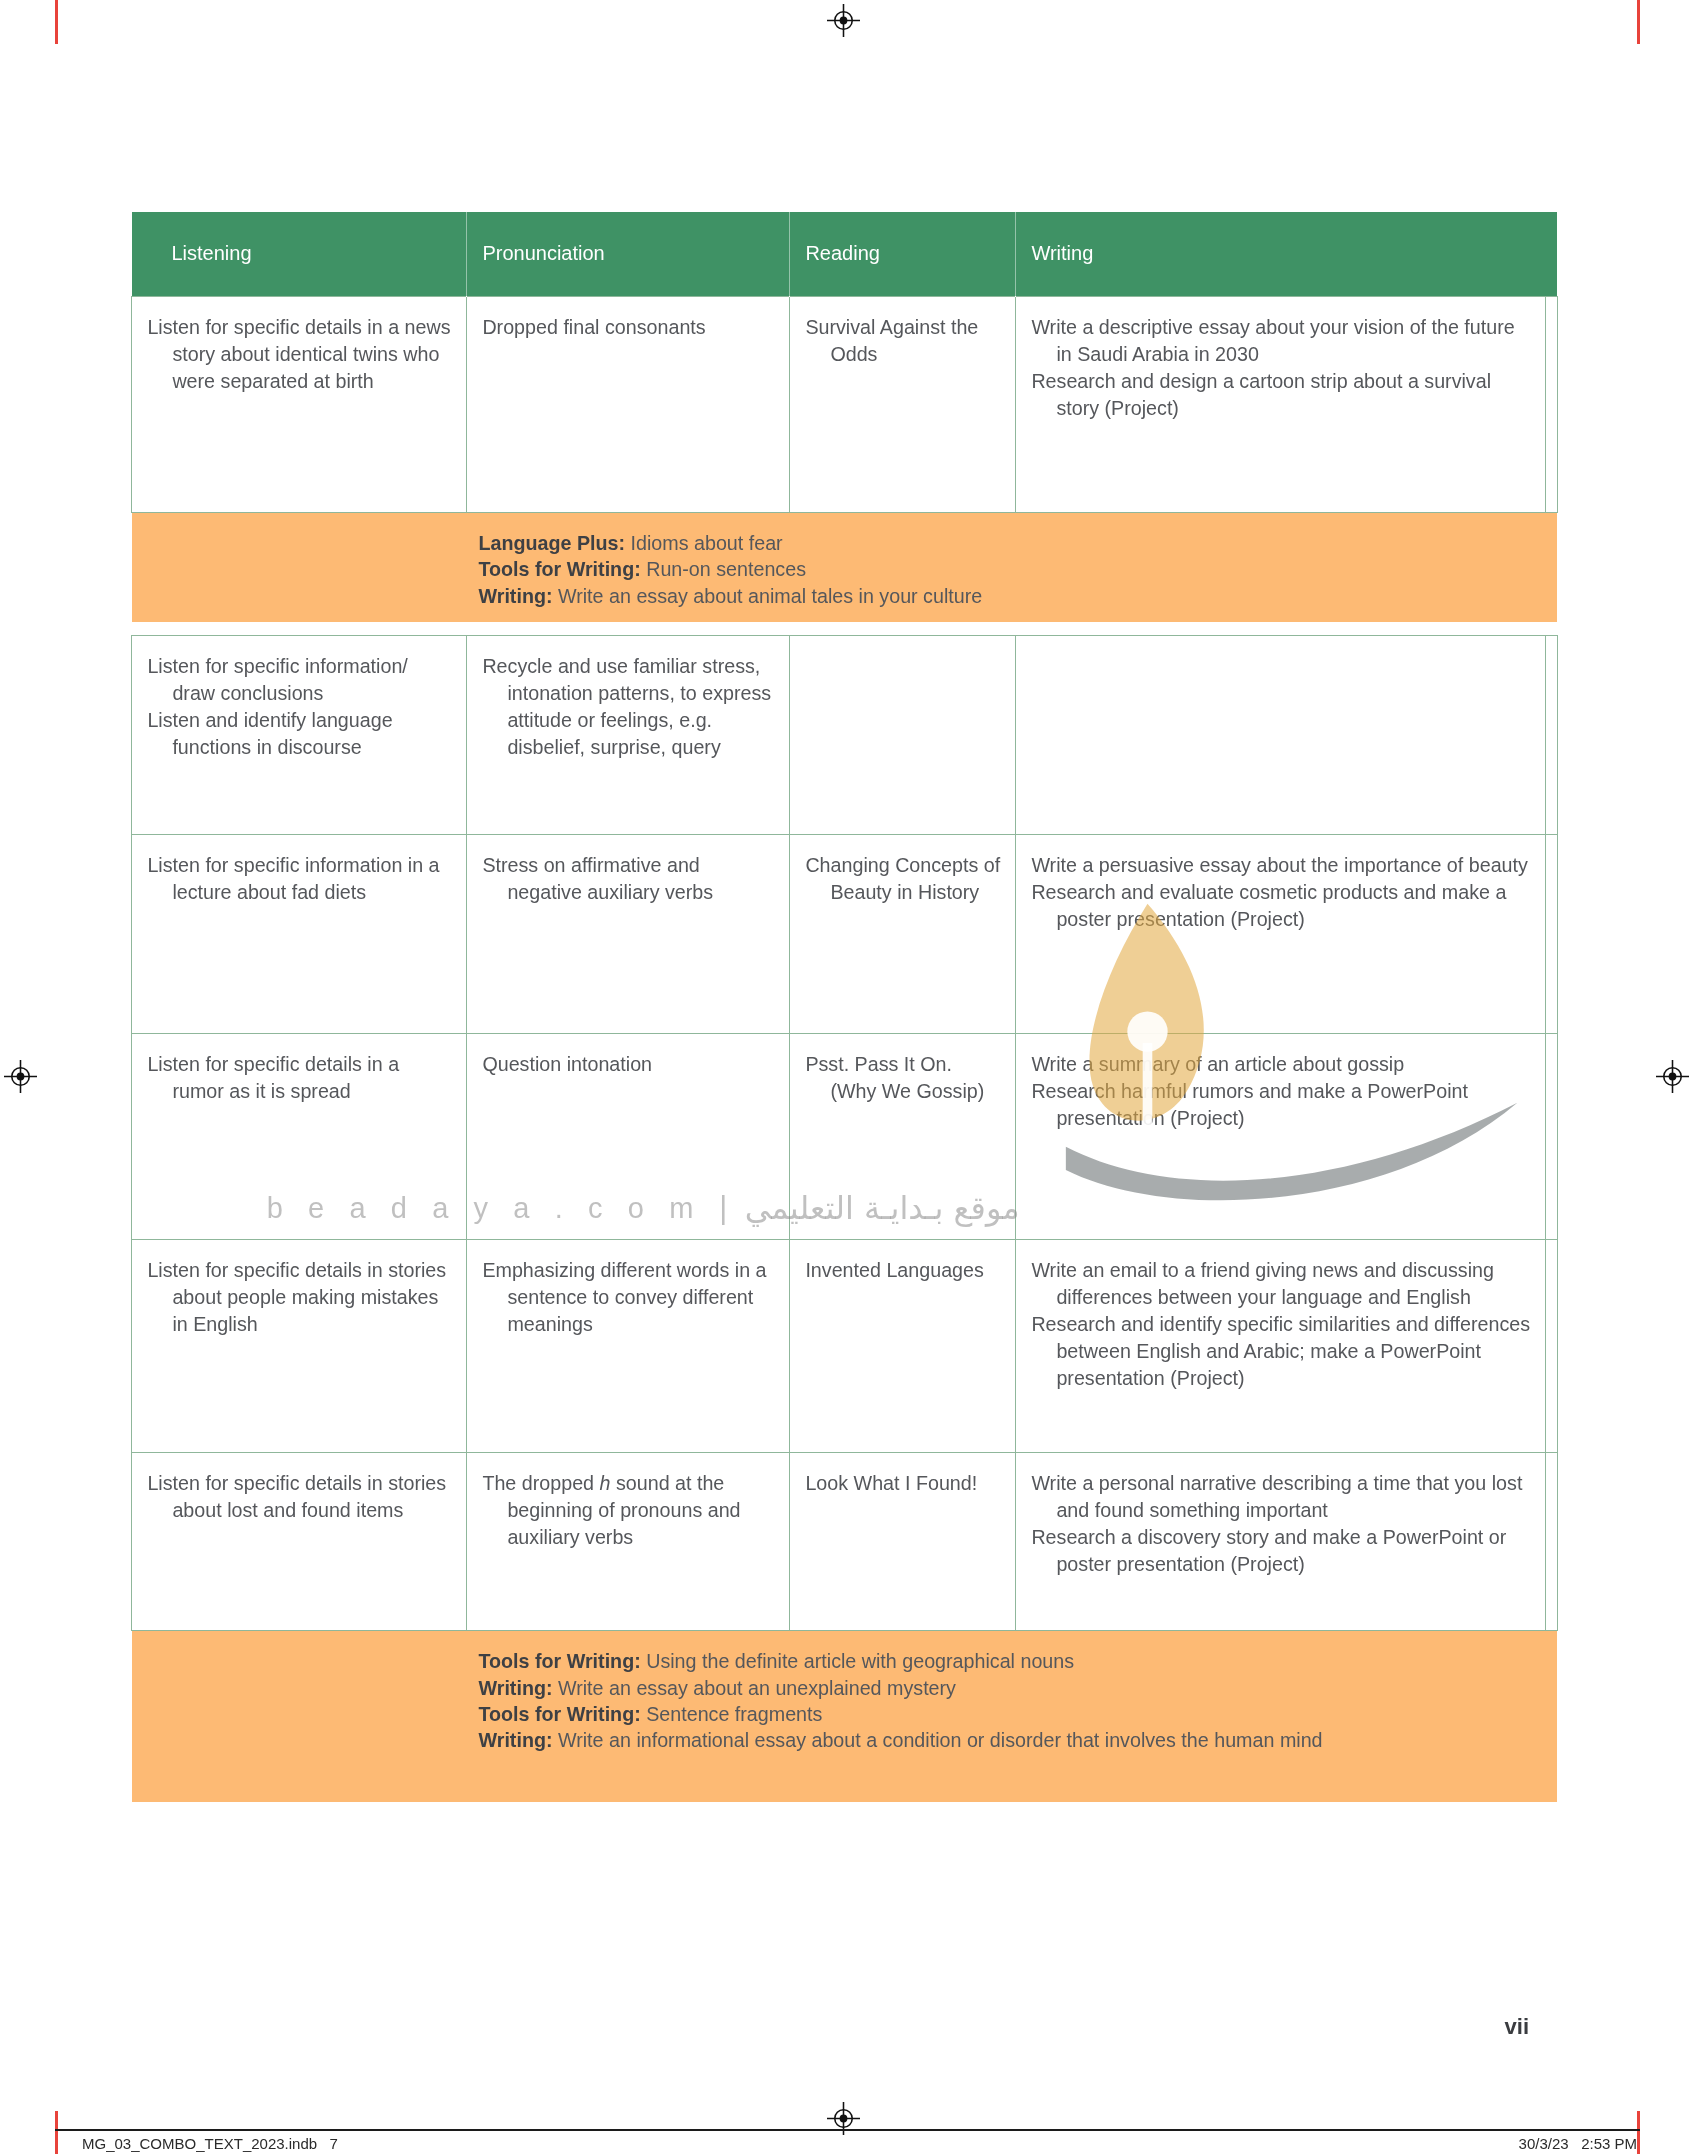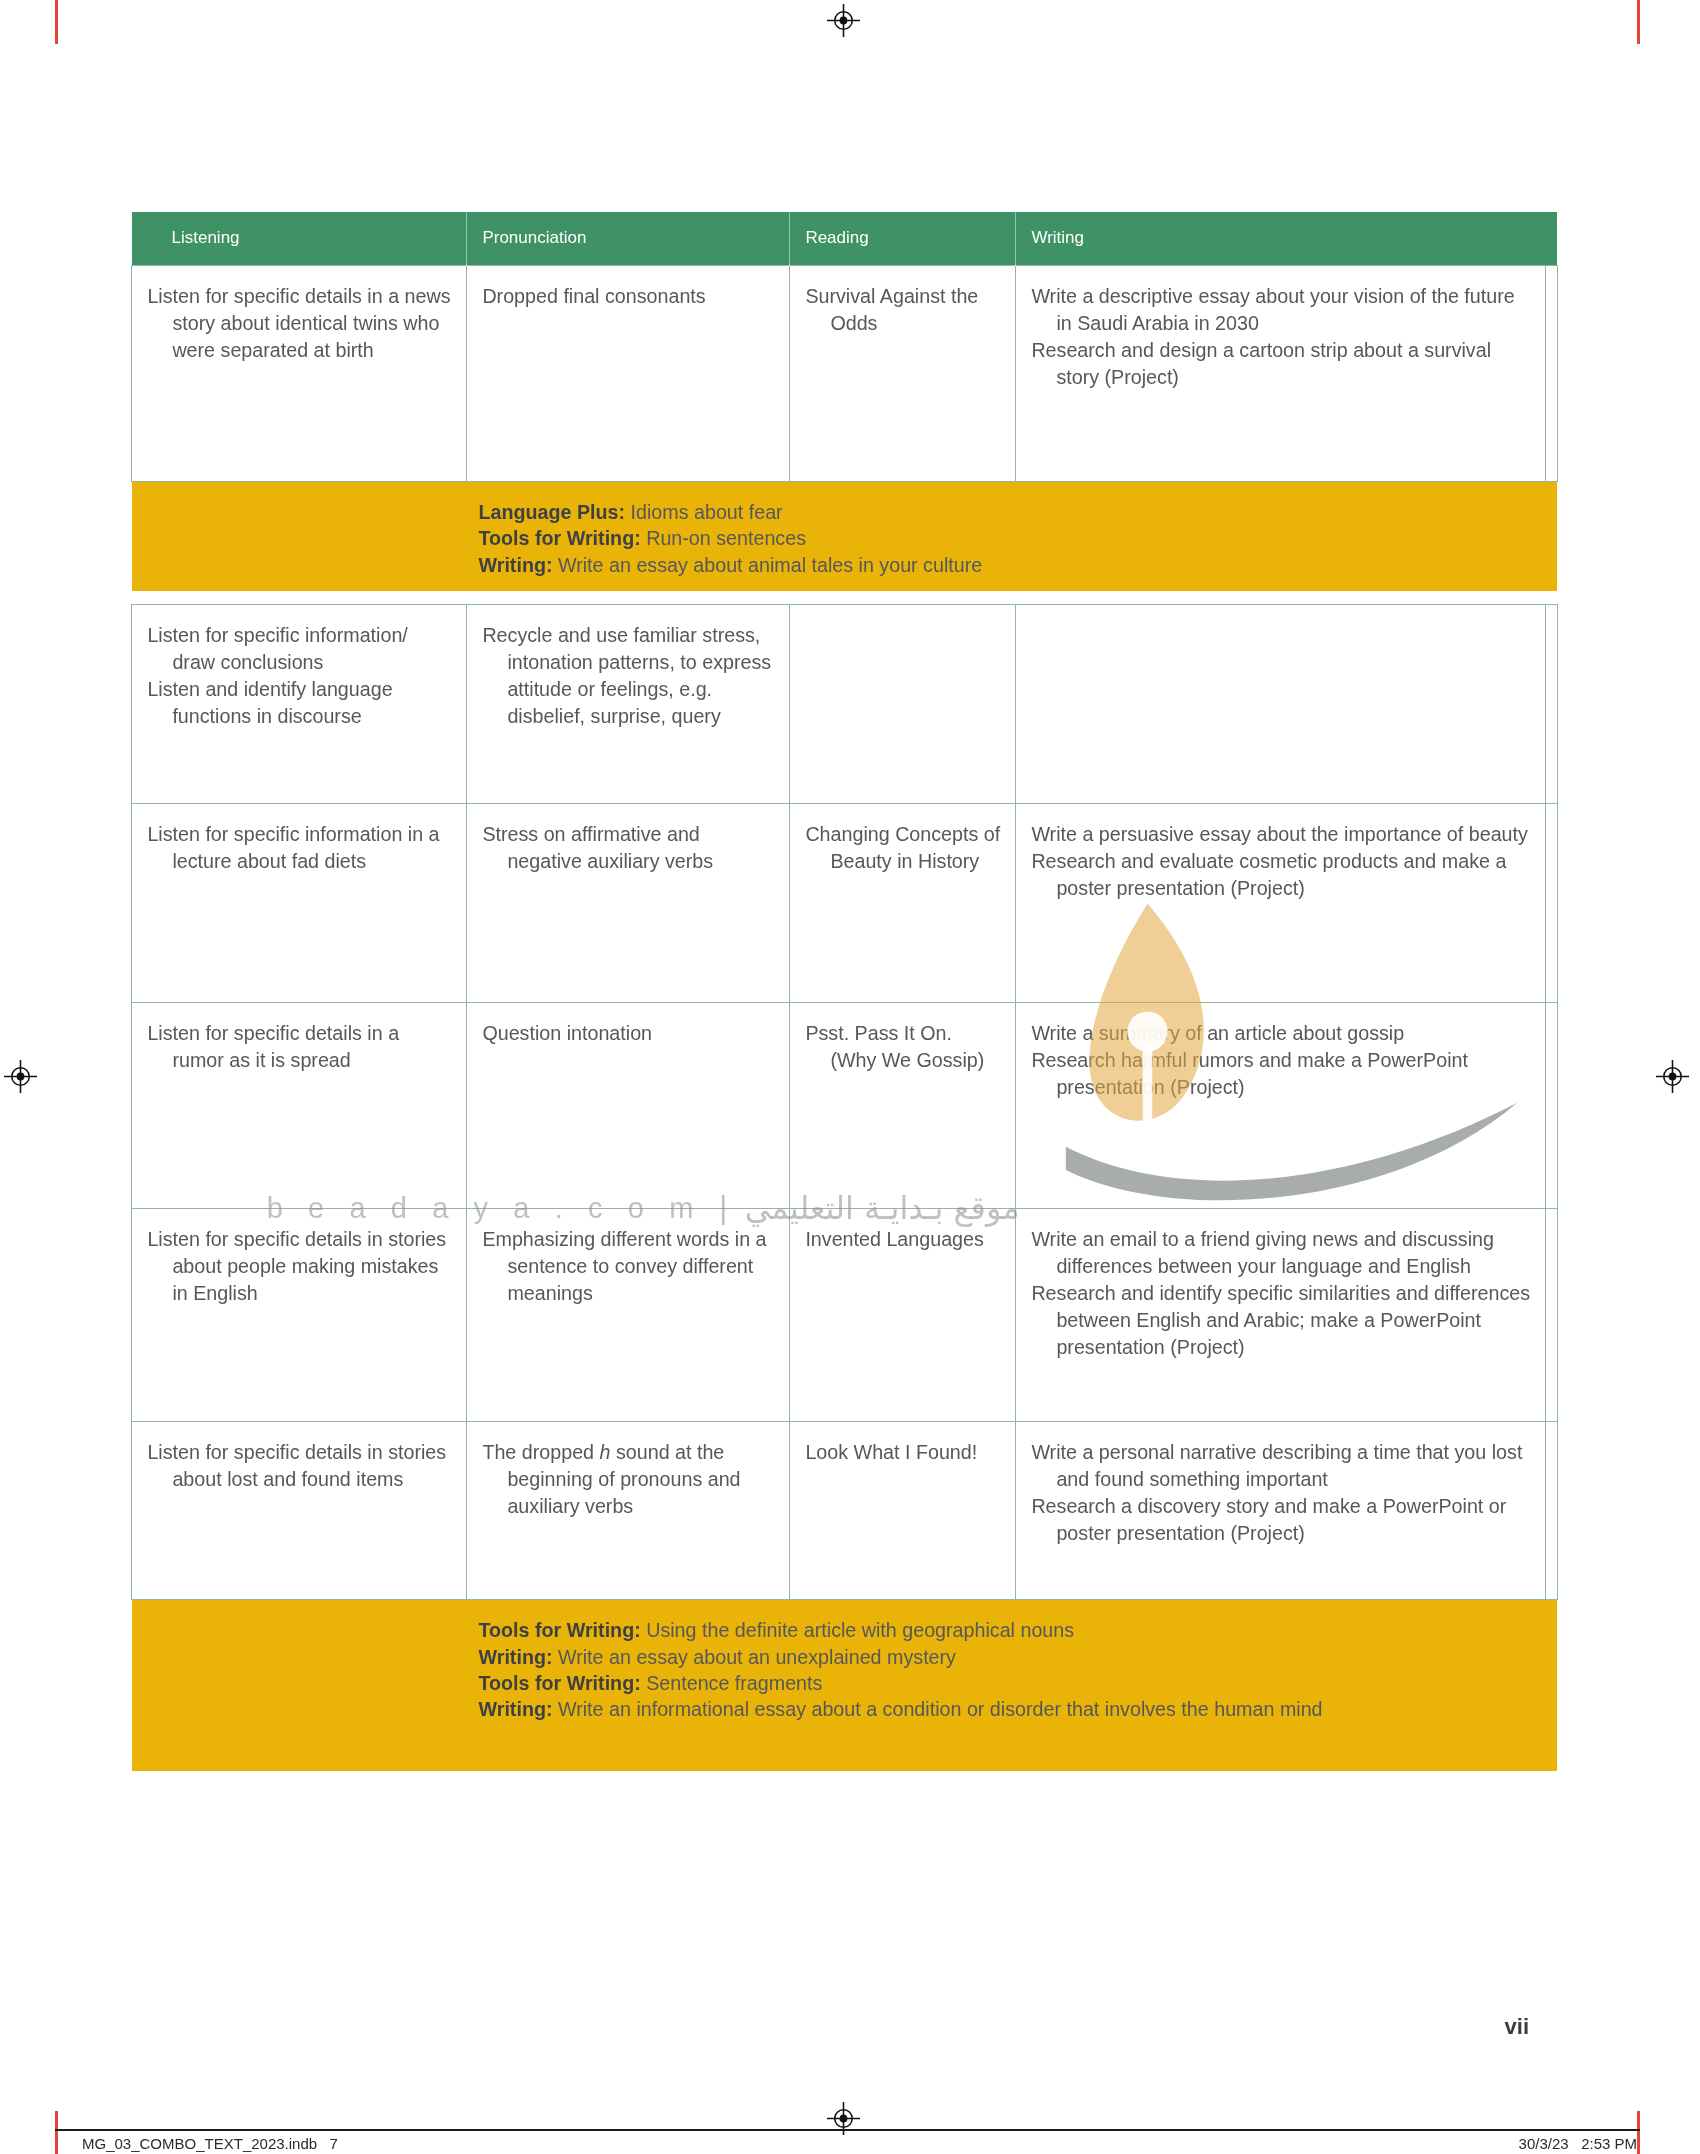--- a/index.html
+++ b/index.html
@@ -15,33 +15,33 @@
   .tick-br { left:1637px; top:2111px; }
   .regmark { position:absolute; width:33px; height:33px; }
   .reg-top { left:827px; top:3.8px; }
   .reg-bottom { left:827px; top:2102px; }
   .reg-left { left:3.8px; top:1060px; }
   .reg-right { left:1656px; top:1060px; }
 
   
   table.seq { position:absolute; left:131px; top:212px; width:1426px; border-collapse:collapse; table-layout:fixed; }
   thead th {
-    background:#3F9265; color:#fff; font-size:17px; font-weight:400; text-align:left;
-    height:53px; vertical-align:middle; padding-left:15.4px;
+    background:#3F9265; color:#fff; font-size:20px; font-weight:400; text-align:left;
+    height:84px; vertical-align:middle; padding-left:15.4px;
     border-left:1px solid rgba(255,255,255,.45);
   }
   thead th:first-child { padding-left:40px; border-left:none; }
   td.cell {
     border:1px solid #8FB79B; vertical-align:top;
     padding:17.3px 13.4px 9.6px 15.4px; font-size:19.7px; line-height:27px;
   }
   td.cell.strip { padding:0; }
   p.hang { margin:0; padding-left:25px; text-indent:-25px; white-space:pre-line; }
   td.banner {
-    background:#eab308; vertical-align:top;
+    background:#fdba74; vertical-align:top;
     padding:17.3px 19px 9.6px 347px; font-size:19.7px; line-height:26.4px;
   }
   td.banner b { color:#3E4044; }
   td.spacercell { border:none; background:#fff; }
 
   
   .watermark { position:absolute; left:259px; top:889px; width:1316px; height:365px; pointer-events:none; z-index:5; }
   .wm-word {
     position:absolute; left:29px; top:-14.4px; font-family:"DejaVu Sans", sans-serif;
     font-weight:bold; font-size:283px; line-height:1; color:rgba(140,140,140,.40);

